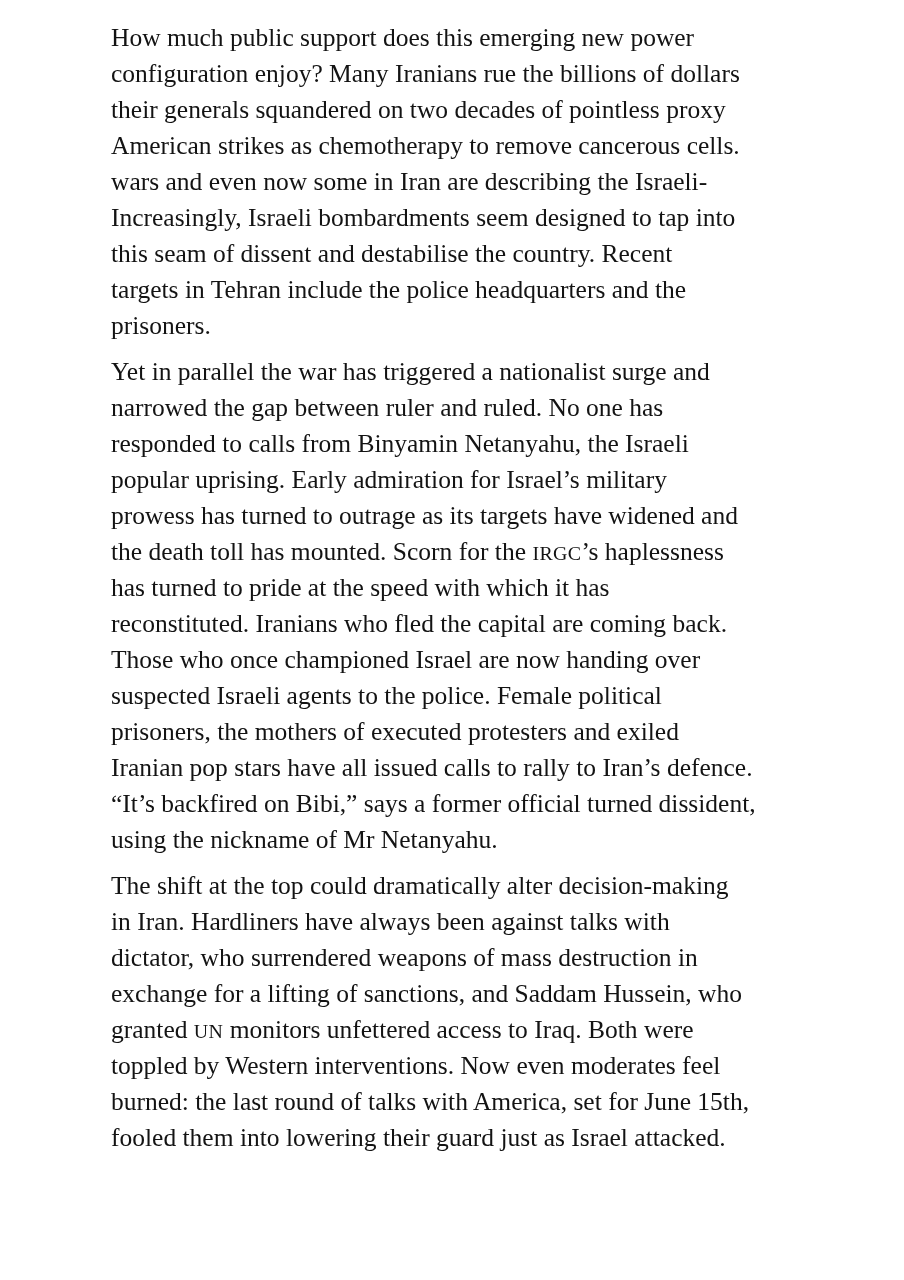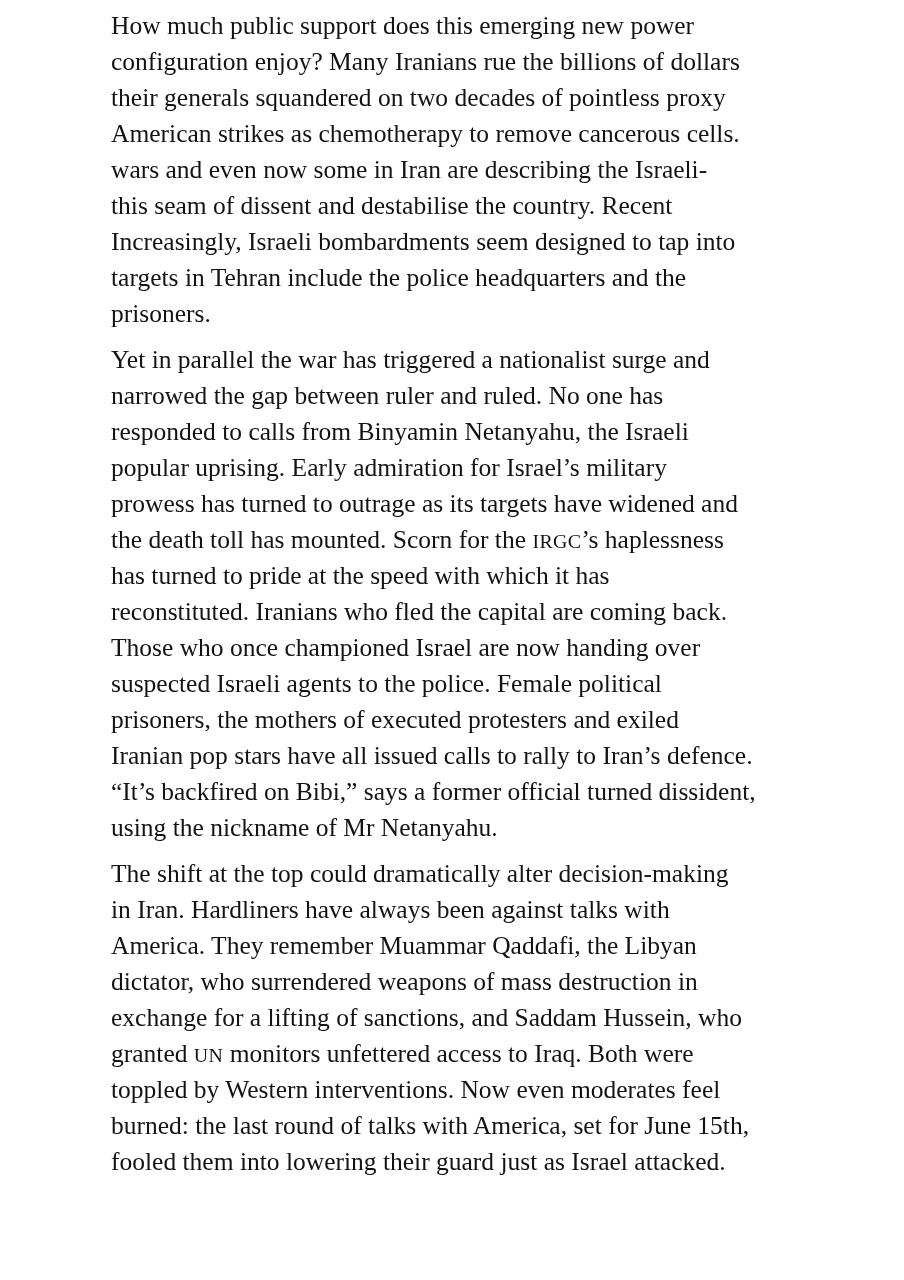--- a/index.html
+++ b/index.html
@@ -9,21 +9,21 @@
   * { margin: 0; padding: 0; box-sizing: border-box; }
   html, body {
     width: 904px;
     height: 1280px;
     background: var(--background);
     overflow: hidden;
   }
   main.article-page {
     width: 729px;
     height: 1280px;
-    padding: 8px 100px 0 111px;
+    padding: 20px 100px 0 111px;
     background: var(--background);
   }
   article.article-body {
     font-family: "Liberation Serif", "DejaVu Serif", serif;
     font-size: 25.5px;
     color: var(--text);
     -webkit-font-smoothing: antialiased;
   }
   p.para { margin: 0 0 10px 0; }
   p.para:last-child { margin-bottom: 0; }
@@ -43,22 +43,22 @@
 <body>
 
 <main class="article-page">
   <article class="article-body">
       <p class="para">
         <span class="line">How much public support does this emerging new power</span>
         <span class="line">configuration enjoy? Many Iranians rue the billions of dollars</span>
         <span class="line">their generals squandered on two decades of pointless proxy</span>
         <span class="line">American strikes as chemotherapy to remove cancerous cells.</span>
         <span class="line">wars and even now some in Iran are describing the Israeli-</span>
+        <span class="line">Increasingly, Israeli bombardments seem designed to tap into</span>
         <span class="line">this seam of dissent and destabilise the country. Recent</span>
-        <span class="line">Increasingly, Israeli bombardments seem designed to tap into</span>
         <span class="line">targets in Tehran include the police headquarters and the</span>
         <span class="line">prisoners.</span>
       </p>
       <p class="para">
         <span class="line">Yet in parallel the war has triggered a nationalist surge and</span>
         <span class="line">narrowed the gap between ruler and ruled. No one has</span>
         <span class="line">responded to calls from Binyamin Netanyahu, the Israeli</span>
         <span class="line">popular uprising. Early admiration for Israel’s military</span>
         <span class="line">prowess has turned to outrage as its targets have widened and</span>
         <span class="line">the death toll has mounted. Scorn for the <span class="sc">IRGC</span>’s haplessness</span>
@@ -67,21 +67,20 @@
         <span class="line">Those who once championed Israel are now handing over</span>
         <span class="line">suspected Israeli agents to the police. Female political</span>
         <span class="line">prisoners, the mothers of executed protesters and exiled</span>
         <span class="line">Iranian pop stars have all issued calls to rally to Iran’s defence.</span>
         <span class="line">“It’s backfired on Bibi,” says a former official turned dissident,</span>
         <span class="line">using the nickname of Mr Netanyahu.</span>
       </p>
       <p class="para">
         <span class="line">The shift at the top could dramatically alter decision-making</span>
         <span class="line">in Iran. Hardliners have always been against talks with</span>
-        <span class="line">America. They remember Muammar Qaddafi, the Libyan</span>
         <span class="line">dictator, who surrendered weapons of mass destruction in</span>
         <span class="line">exchange for a lifting of sanctions, and Saddam Hussein, who</span>
         <span class="line">granted <span class="sc">UN</span> monitors unfettered access to Iraq. Both were</span>
         <span class="line">toppled by Western interventions. Now even moderates feel</span>
         <span class="line">burned: the last round of talks with America, set for June 15th,</span>
         <span class="line">fooled them into lowering their guard just as Israel attacked.</span>
       </p>
     </article>
 </main>
 

